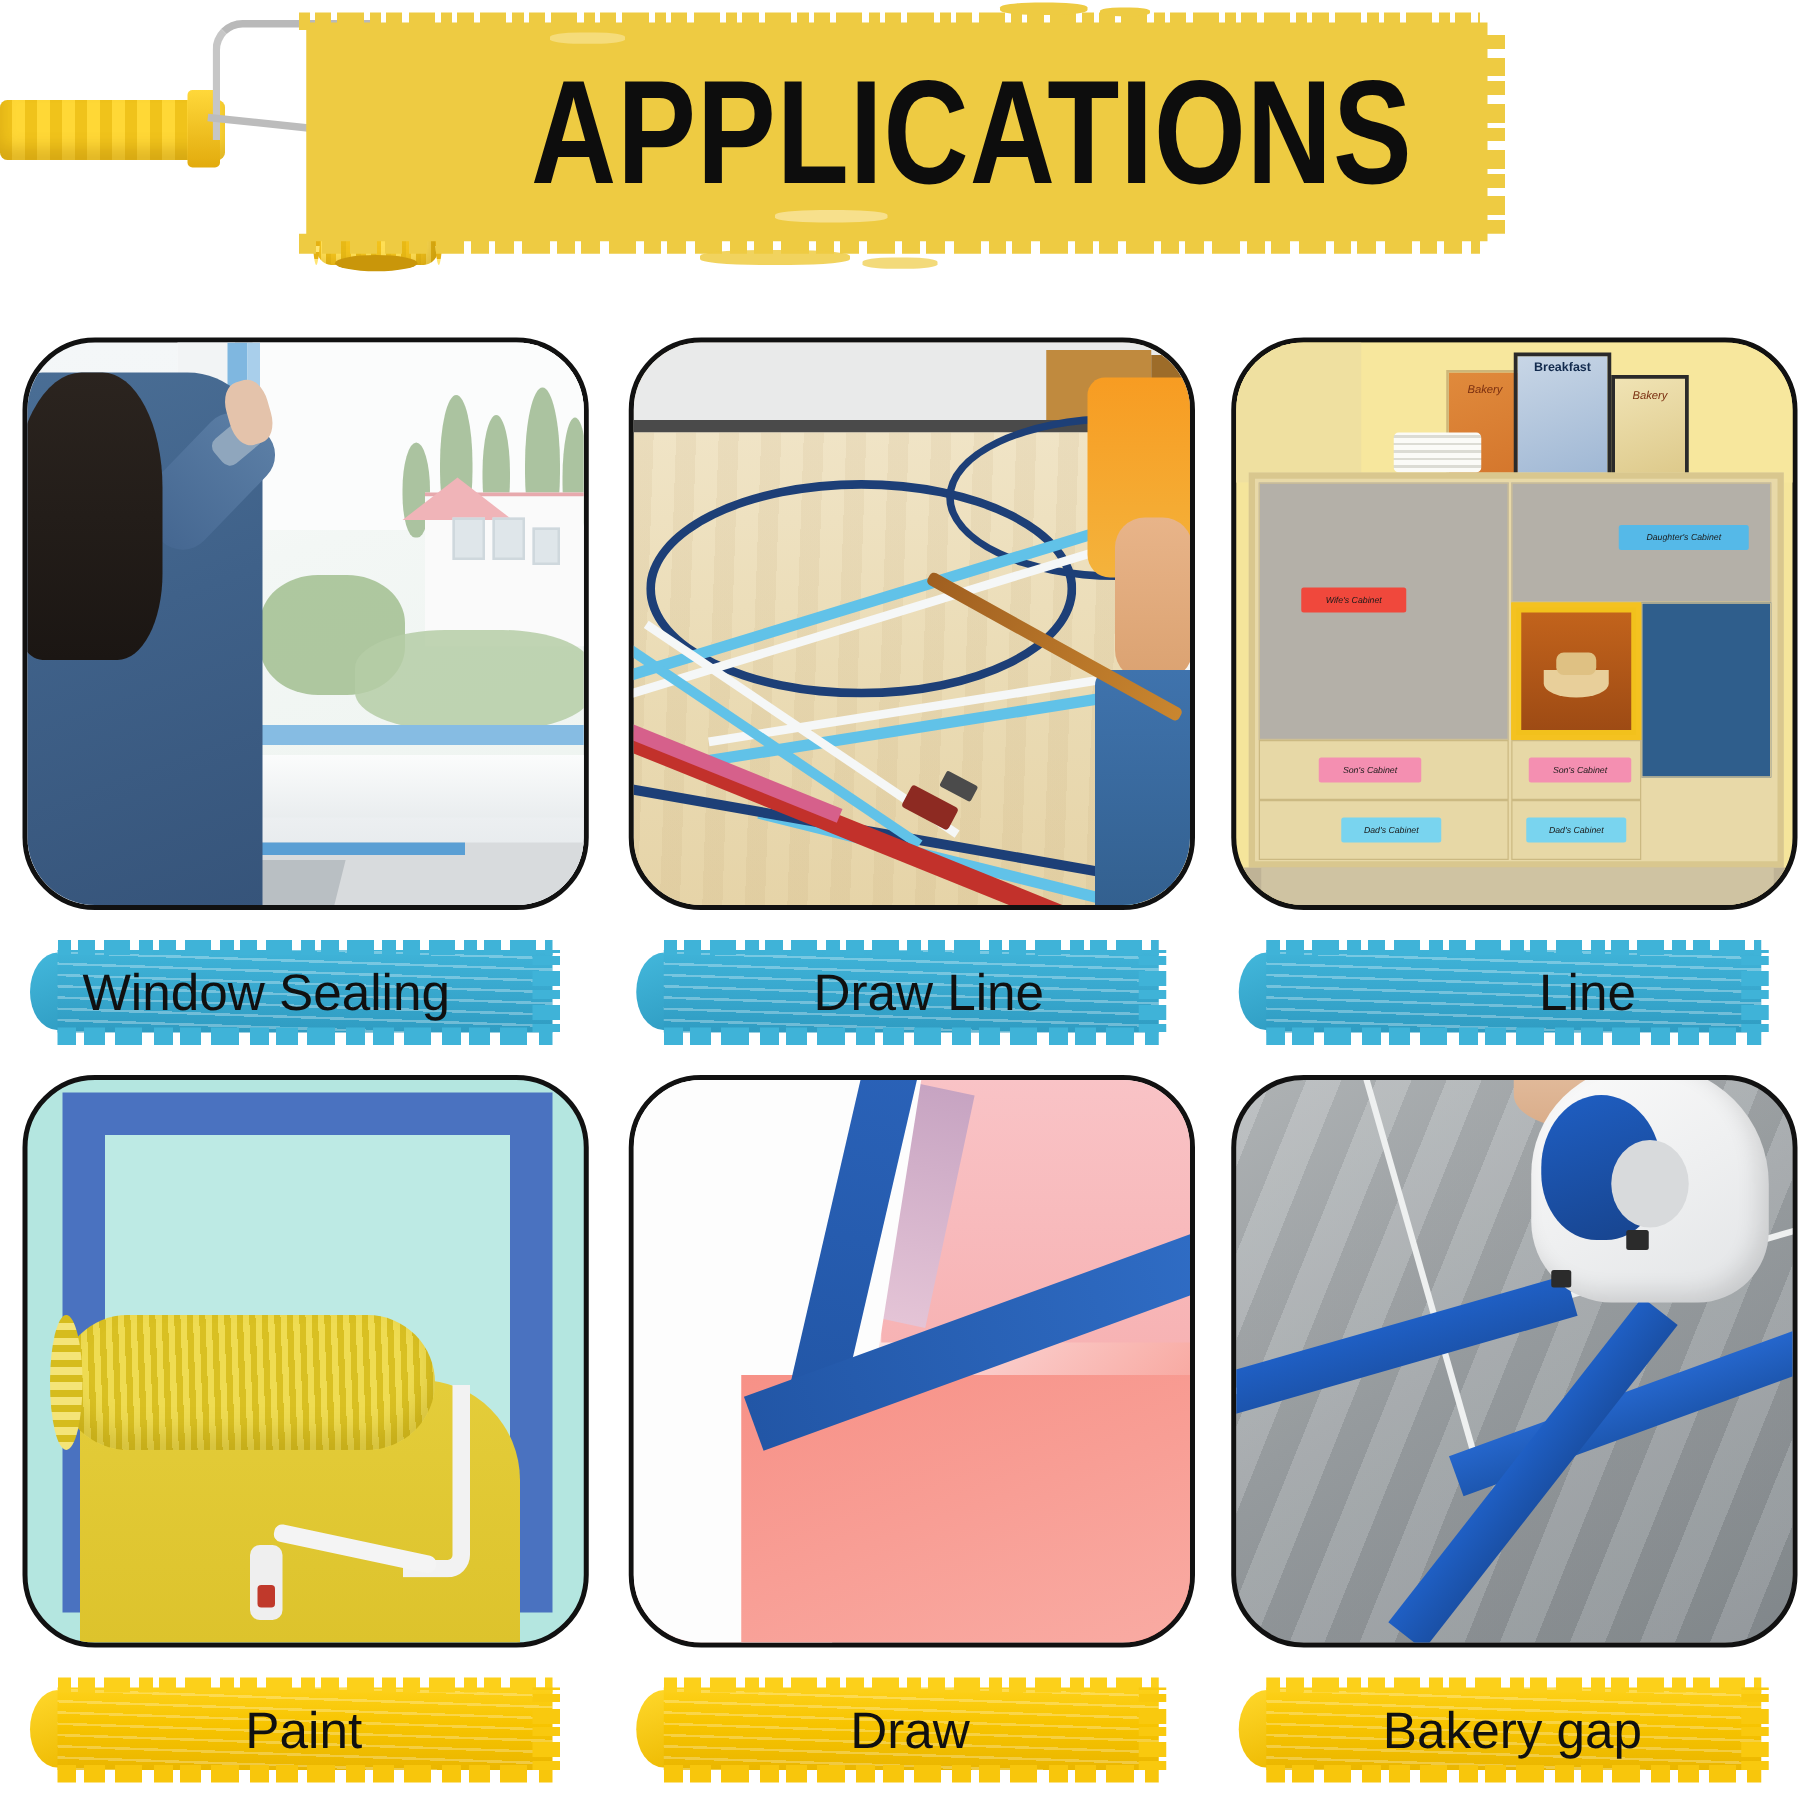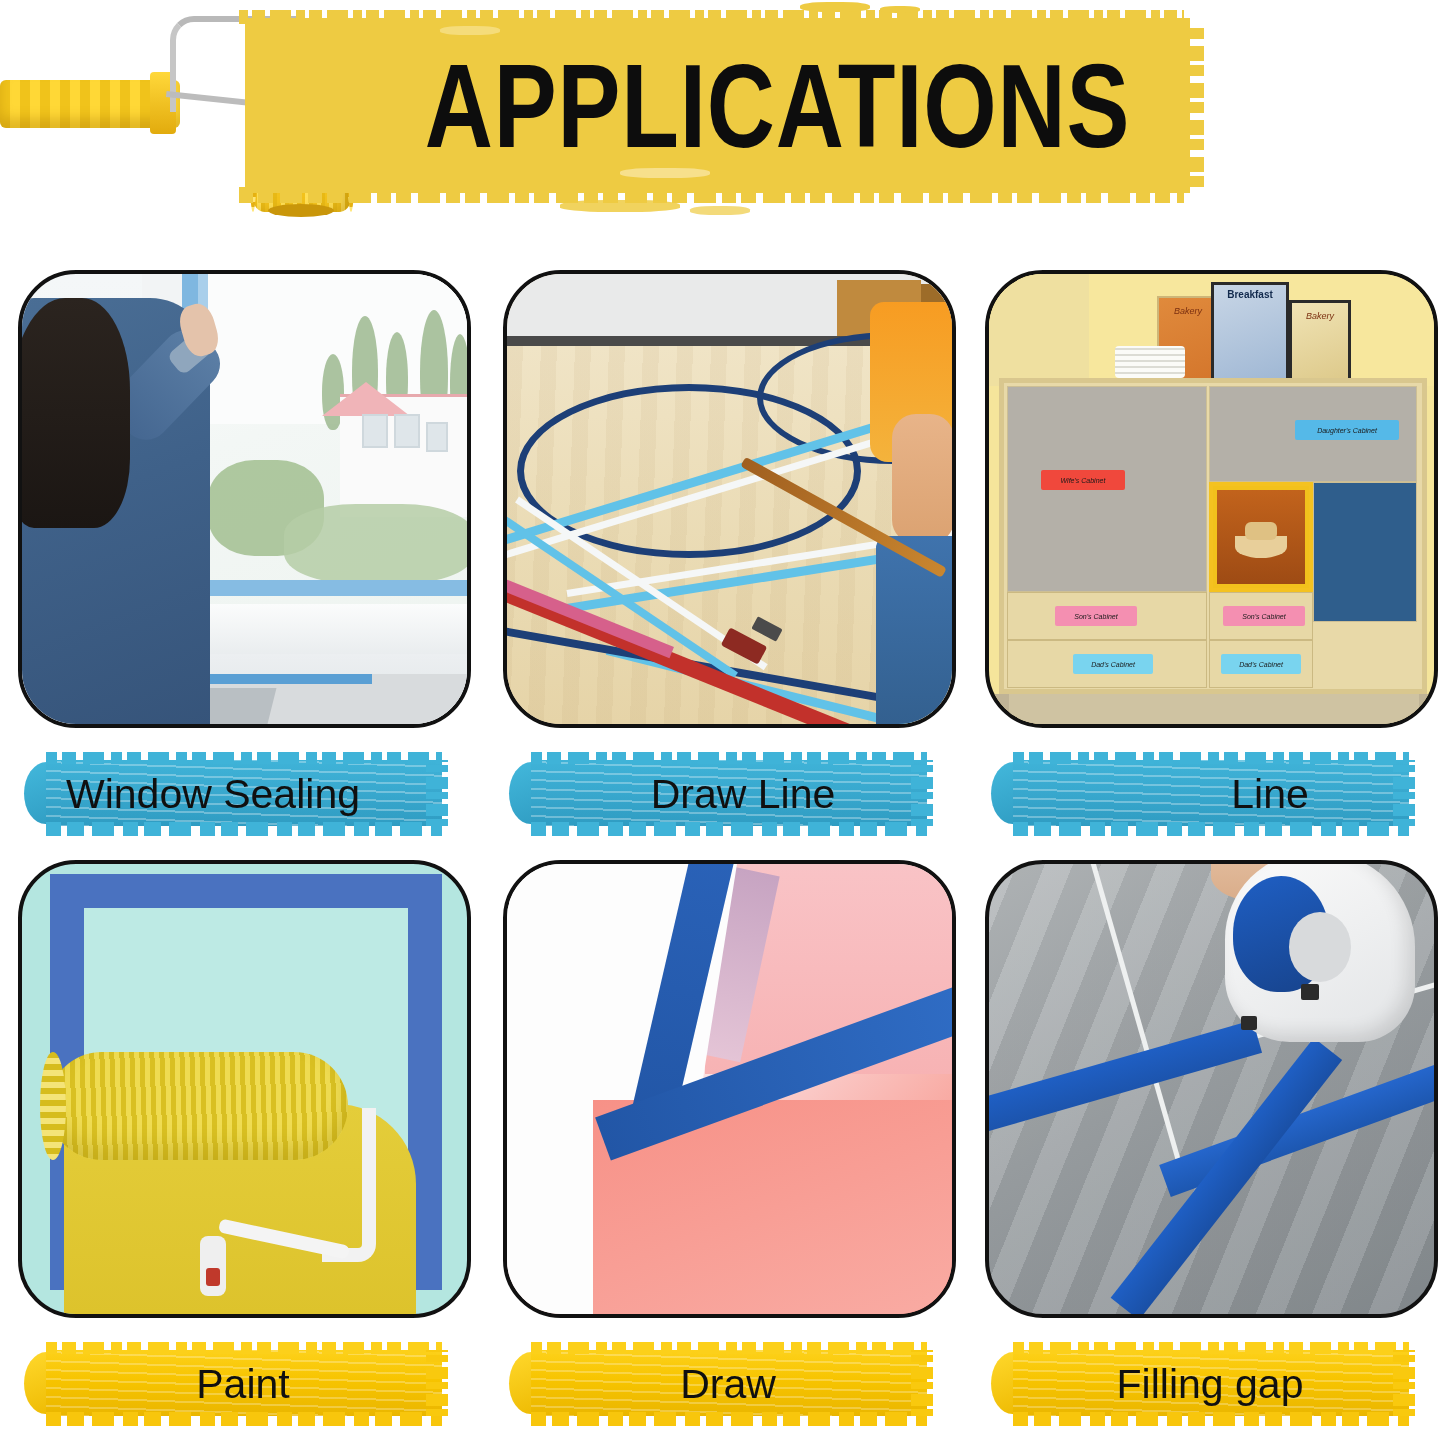--- a/index.html
+++ b/index.html
@@ -734,17 +734,17 @@
       <div class="p6-slot2"></div>
     </div>
     <div class="banner brush-yellow">
       <div class="brush">
         <div class="brush-cap"></div>
         <div class="brush-body"></div>
         <div class="brush-top"></div>
         <div class="brush-bot"></div>
         <div class="brush-tail"></div>
       </div>
-      <div class="banner-text bt-center">Filling gap</div>
+      <div class="banner-text bt-center">Bakery gap</div>
     </div>
   </div>
 
 </div>
 
 </body></html>

